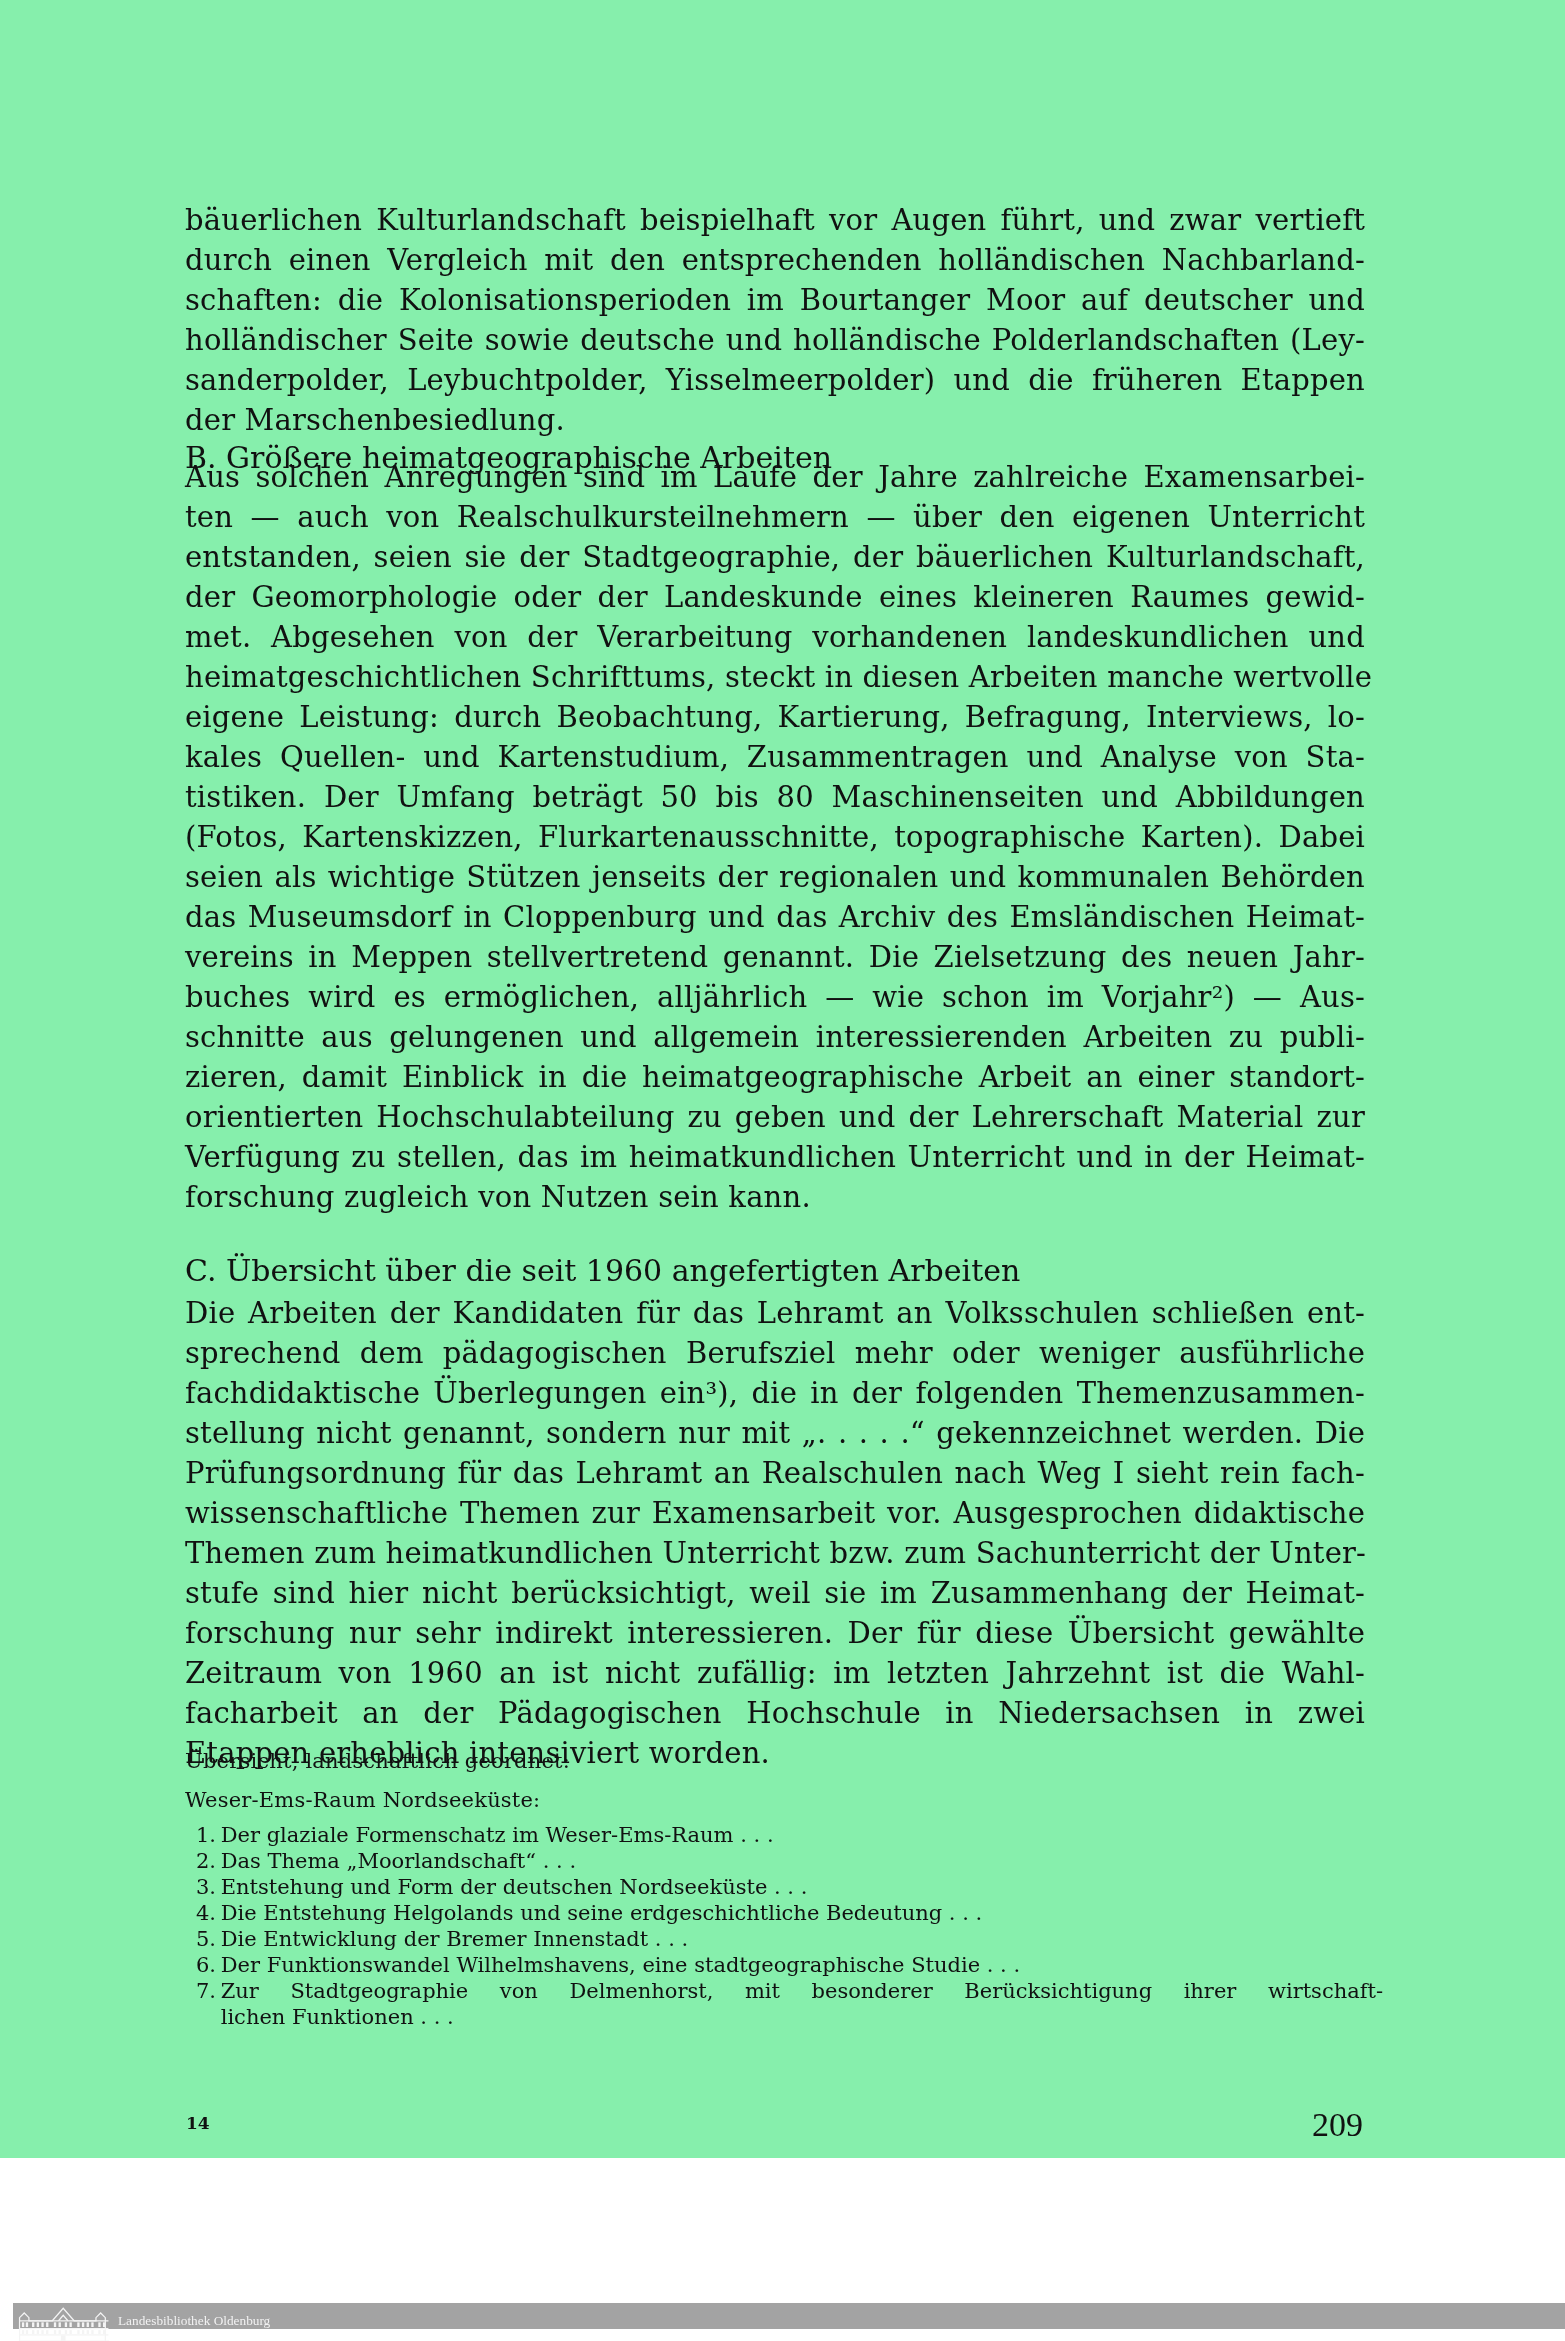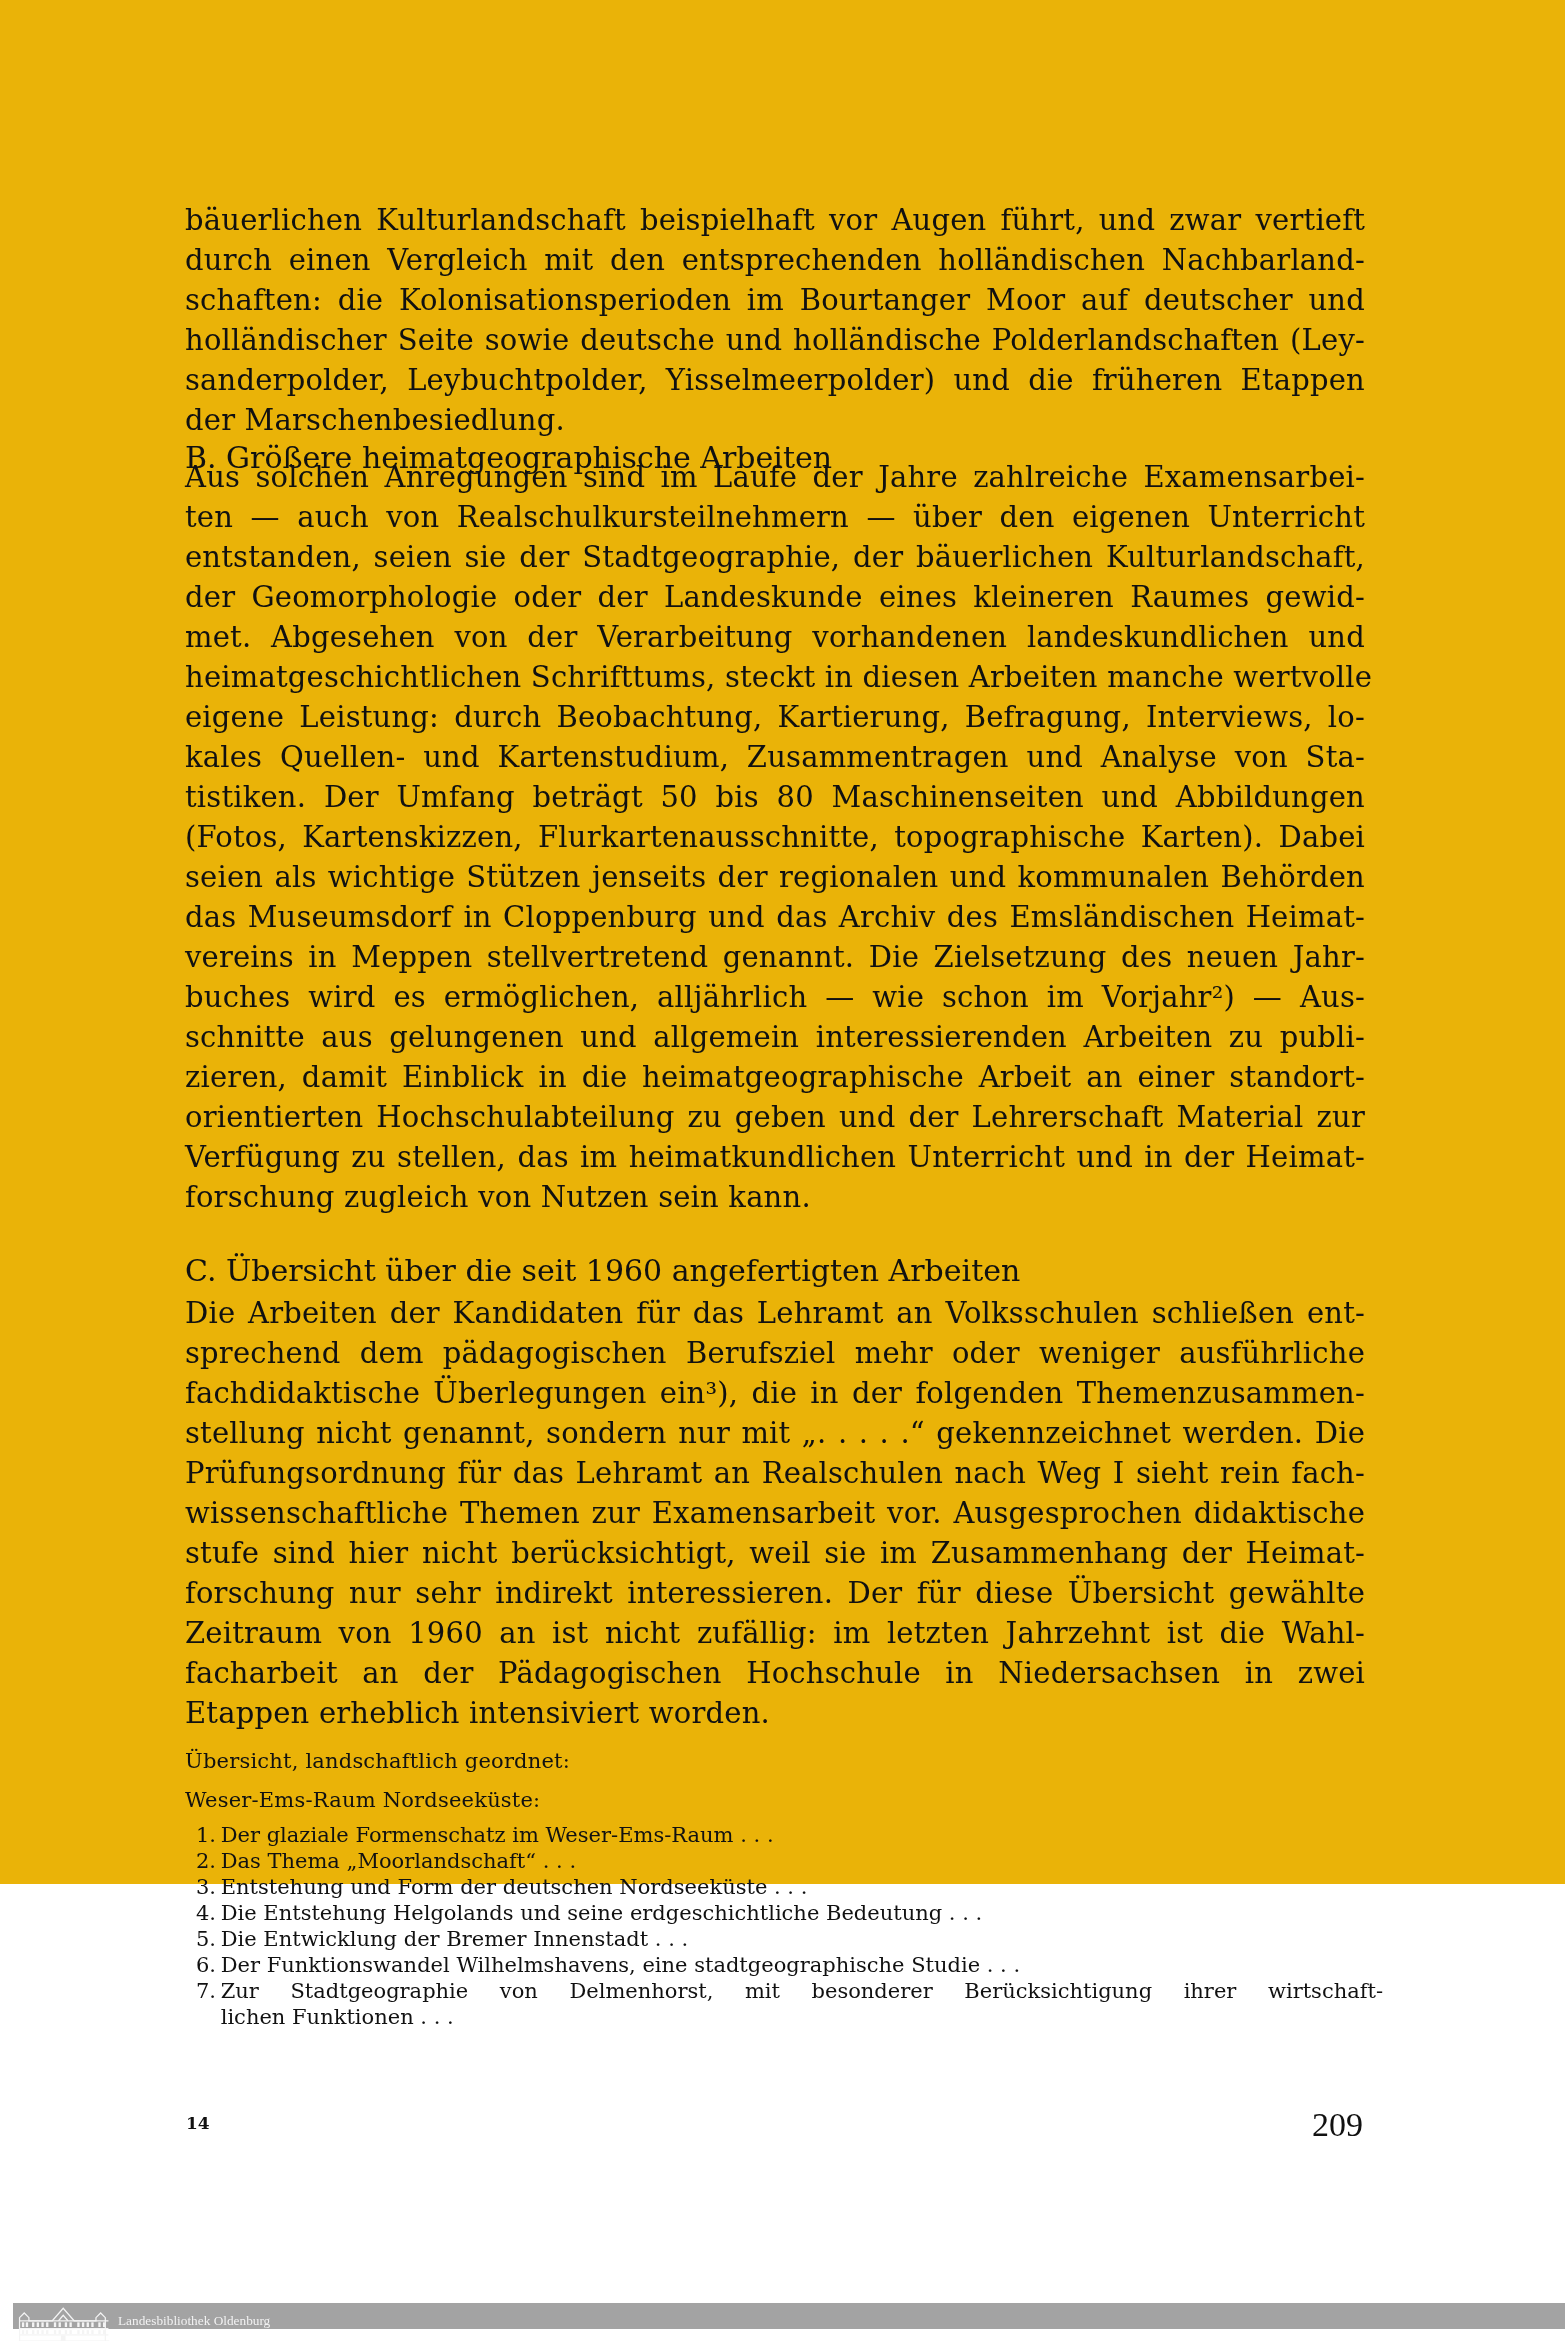--- a/index.html
+++ b/index.html
@@ -1,17 +1,17 @@
 <!DOCTYPE html>
 <html style="font-size:12.5px"><head>
 <meta charset="utf-8">
 <style>
   html, body { margin: 0; padding: 0; background: #ffffff; }
   body { width: 1565px; height: 2342px; position: relative; overflow: hidden; color: #111; }
-  .page { position: absolute; left: 0; top: 0; width: 1565px; height: 1884px; background: #eab308; }
+  .page { position: absolute; left: 0; top: 0; width: 1565px; height: 2158px; background: #86efac; }
   .col { position: absolute; left: 185px; width: 1180px; font-family: "DejaVu Serif", "Liberation Serif", serif; }
   .line { display: block; white-space: nowrap; font-size: 29px; height: 40px; line-height: 40px; letter-spacing: 0.2px; }
   .just { text-align: justify; text-align-last: justify; }
   .last { text-align: center; text-align-last: left; }
   .heading { font-size: 30px; height: 40px; line-height: 40px; white-space: nowrap; }
   .bold-h { font-family: "DejaVu Serif", "Liberation Serif", serif; font-weight: normal; font-size: 21px; height: 39px; line-height: 39px; white-space: nowrap; letter-spacing: 0.2px; }
   .list { position: absolute; left: 185px; width: 1198px; font-family: "DejaVu Serif", "Liberation Serif", serif; }
   .item { font-size: 21px; line-height: 26px; display: flex; }
   .item .num { width: 31px; text-align: right; padding-right: 4.7px; flex: none; }
   .item .txt { flex: 1; }
@@ -65,20 +65,21 @@
   <div class="col" style="top:1251px;">
     <div class="heading">C. Übersicht über die seit 1960 angefertigten Arbeiten</div>
   </div>
   <div class="col" style="top:1293px;">
     <span class="line just">Die Arbeiten der Kandidaten für das Lehramt an Volksschulen schließen ent-</span>
     <span class="line just">sprechend dem pädagogischen Berufsziel mehr oder weniger ausführliche</span>
     <span class="line just">fachdidaktische Überlegungen ein³), die in der folgenden Themenzusammen-</span>
     <span class="line just">stellung nicht genannt, sondern nur mit „. . . . .“ gekennzeichnet werden. Die</span>
     <span class="line just">Prüfungsordnung für das Lehramt an Realschulen nach Weg I sieht rein fach-</span>
     <span class="line just">wissenschaftliche Themen zur Examensarbeit vor. Ausgesprochen didaktische</span>
+    <span class="line just">Themen zum heimatkundlichen Unterricht bzw. zum Sachunterricht der Unter-</span>
     <span class="line just">stufe sind hier nicht berücksichtigt, weil sie im Zusammenhang der Heimat-</span>
     <span class="line just">forschung nur sehr indirekt interessieren. Der für diese Übersicht gewählte</span>
     <span class="line just">Zeitraum von 1960 an ist nicht zufällig: im letzten Jahrzehnt ist die Wahl-</span>
     <span class="line just">facharbeit an der Pädagogischen Hochschule in Niedersachsen in zwei</span>
     <span class="line last">Etappen erheblich intensiviert worden.</span>
   </div>
 
   <div class="col" style="top:1742px;">
     <div class="bold-h">Übersicht, landschaftlich geordnet:</div>
     <div class="bold-h">Weser-Ems-Raum Nordseeküste:</div>

